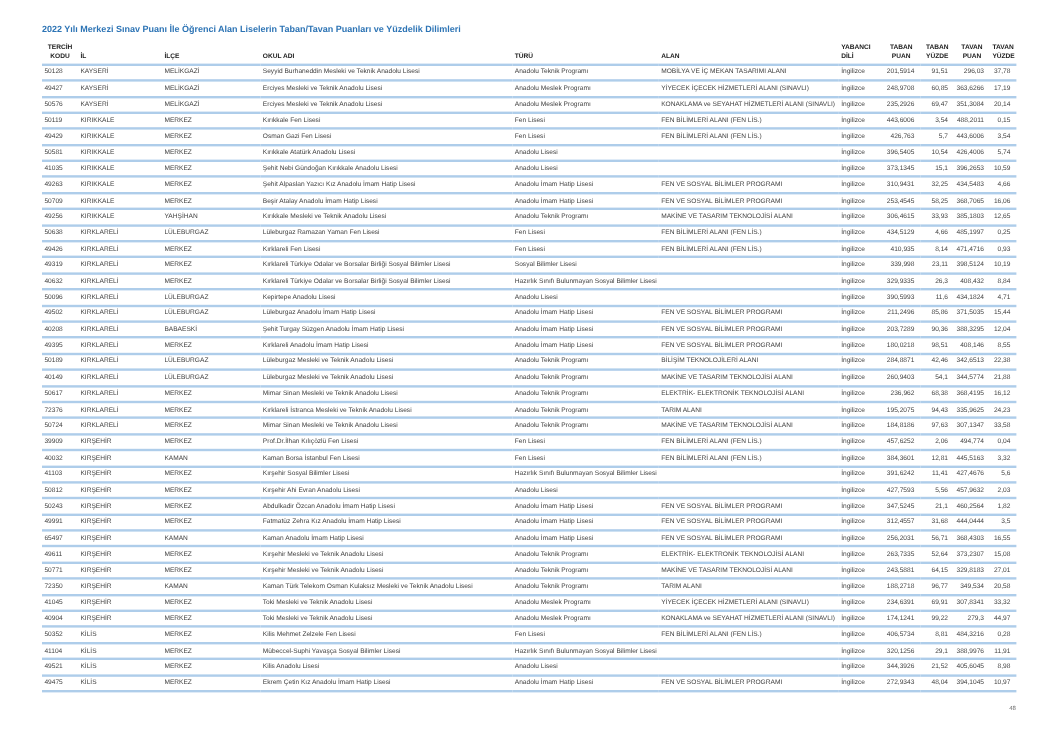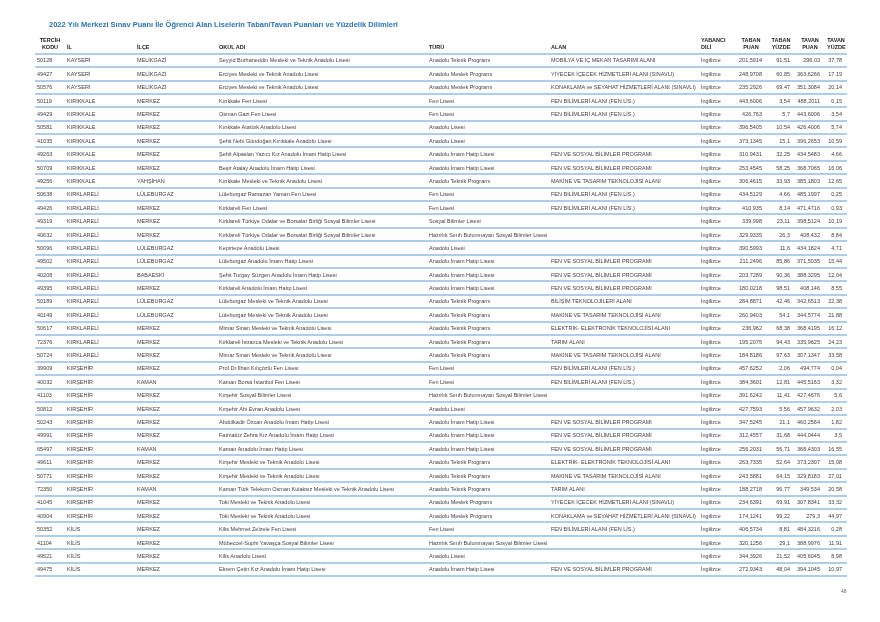--- a/index.html
+++ b/index.html
@@ -8,21 +8,21 @@
     --text-color:#3f3f3f;
     --header-color:#1a1a1a;
   }
   *{box-sizing:border-box;}
   html,body{margin:0;padding:0;}
   body{
     width:880px;height:622px;background:#ffffff;position:relative;
     font-family:"Liberation Sans", sans-serif;overflow:hidden;
   }
   .doc-title{
-    position:absolute;left:49px;top:20px;
+    position:absolute;left:35px;top:20px;
     font-size:7.5px;font-weight:bold;color:var(--title-color);
     white-space:nowrap;
   }
   table.score-table{
     position:absolute;left:35px;top:36px;width:812px;
     border-collapse:collapse;table-layout:fixed;
     color:var(--text-color);
   }
   .score-table th{
     font-size:5.5px;font-weight:bold;color:var(--header-color);

